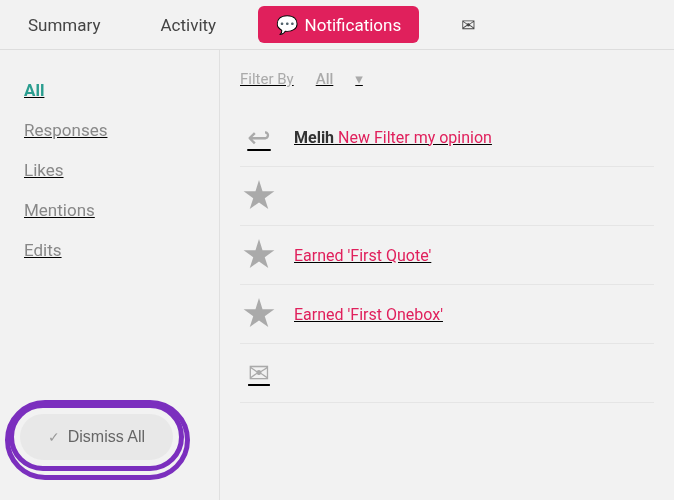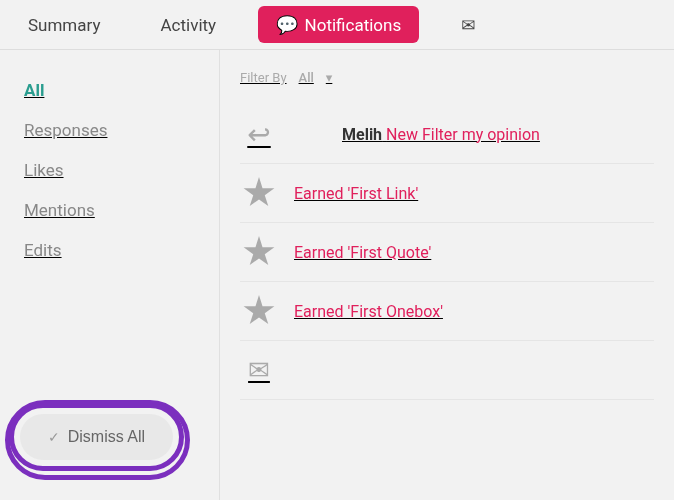--- a/index.html
+++ b/index.html
@@ -117,24 +117,24 @@
     .content {
       flex: 1;
       padding: 20px 20px;
       background: #f2f2f2;
       overflow-y: auto;
     }
 
     .filter-bar {
       display: flex;
       align-items: center;
-      gap: 12px;
+      gap: 22px;
       margin-bottom: 20px;
       color: #999;
-      font-size: 13px;
+      font-size: 15px;
     }
 
     .filter-bar .filter-label {
       color: #aaa;
     }
 
     .filter-bar .filter-value {
       color: #aaa;
       font-weight: 500;
     }
@@ -165,21 +165,20 @@
     }
 
     .notif-text {
       font-size: 16px;
       color: #333;
     }
 
     .notif-text .username {
       font-weight: bold;
       color: #333;
-      margin-left: 48px;
     }
 
     .notif-text .highlight {
       color: #e0205c;
     }
 
     
     .icon-reply::before {
       content: "↩";
       font-size: 28px;
@@ -267,23 +266,20 @@
       <div class="notif-text">
         <span class="username">Melih</span>
         <span class="highlight"> New Filter my opinion</span>
       </div>
     </div>
 
     <div class="notif-item">
       <div class="notif-icon icon-badge">
         <div class="star-shape"></div>
       </div>
-      <div class="notif-text">
-        <span class="highlight">Earned 'First Link'</span>
-      </div>
     </div>
 
     <div class="notif-item">
       <div class="notif-icon icon-badge">
         <div class="star-shape"></div>
       </div>
       <div class="notif-text">
         <span class="highlight">Earned 'First Quote'</span>
       </div>
     </div>

